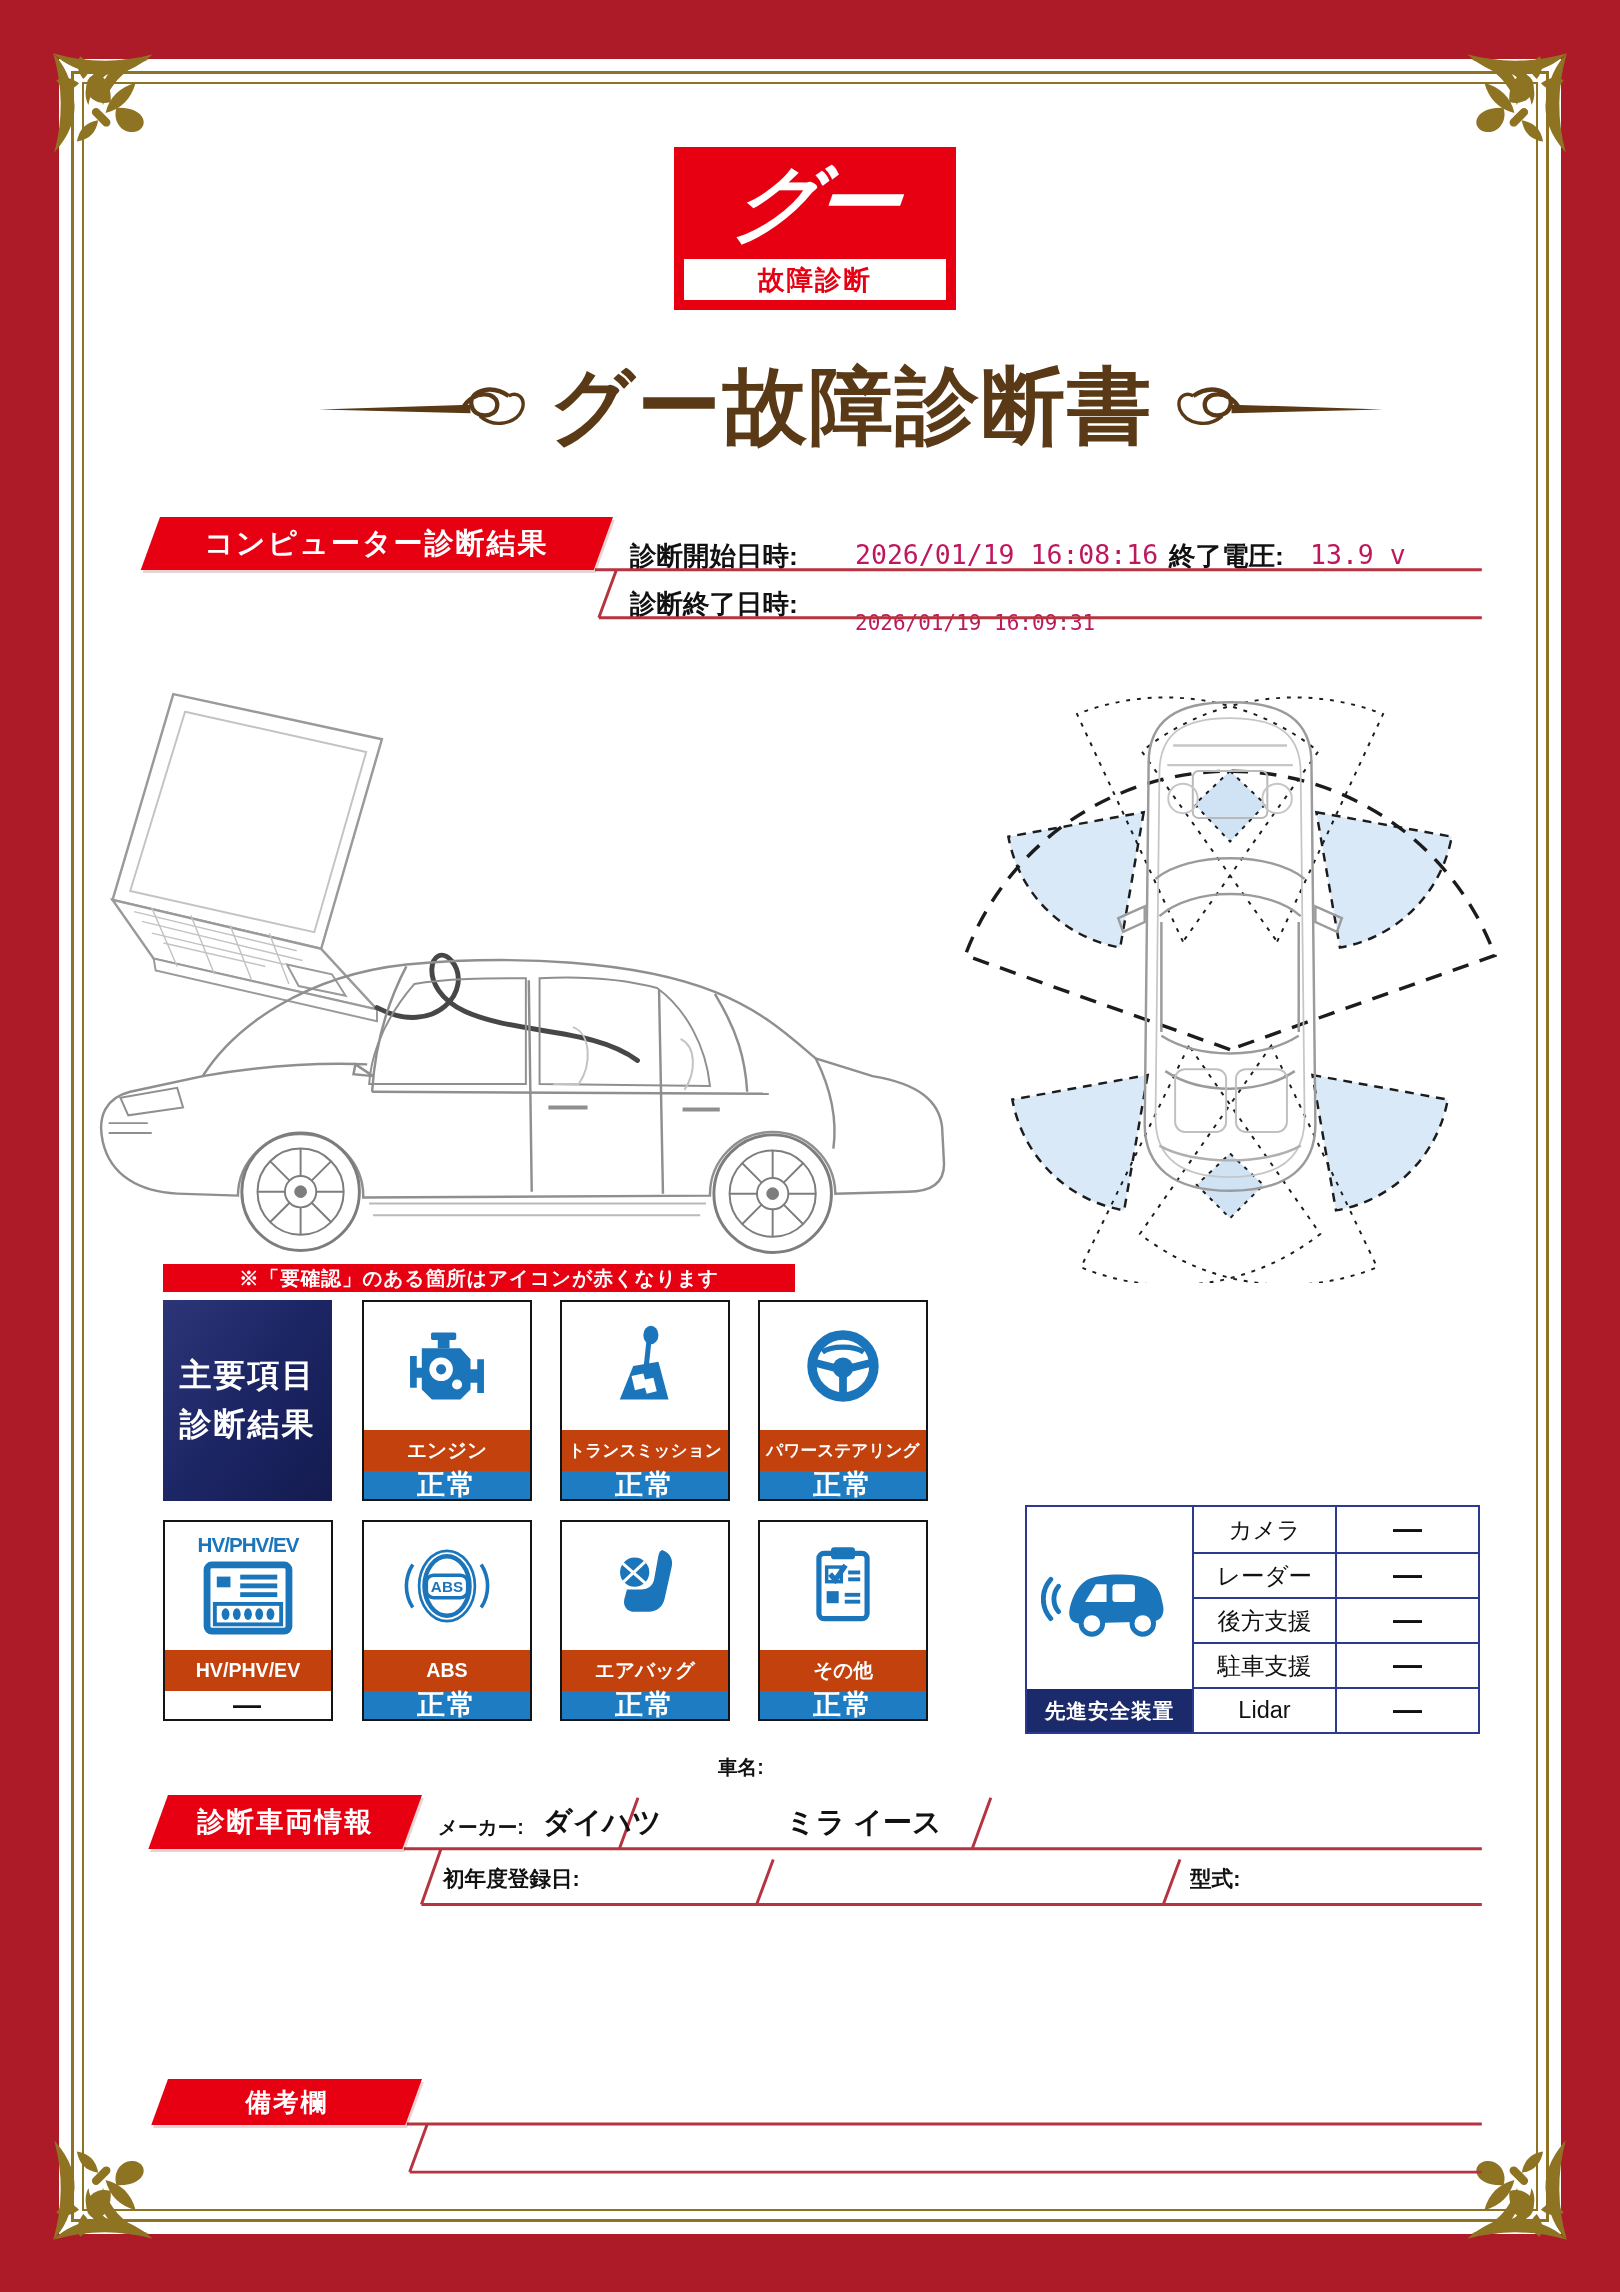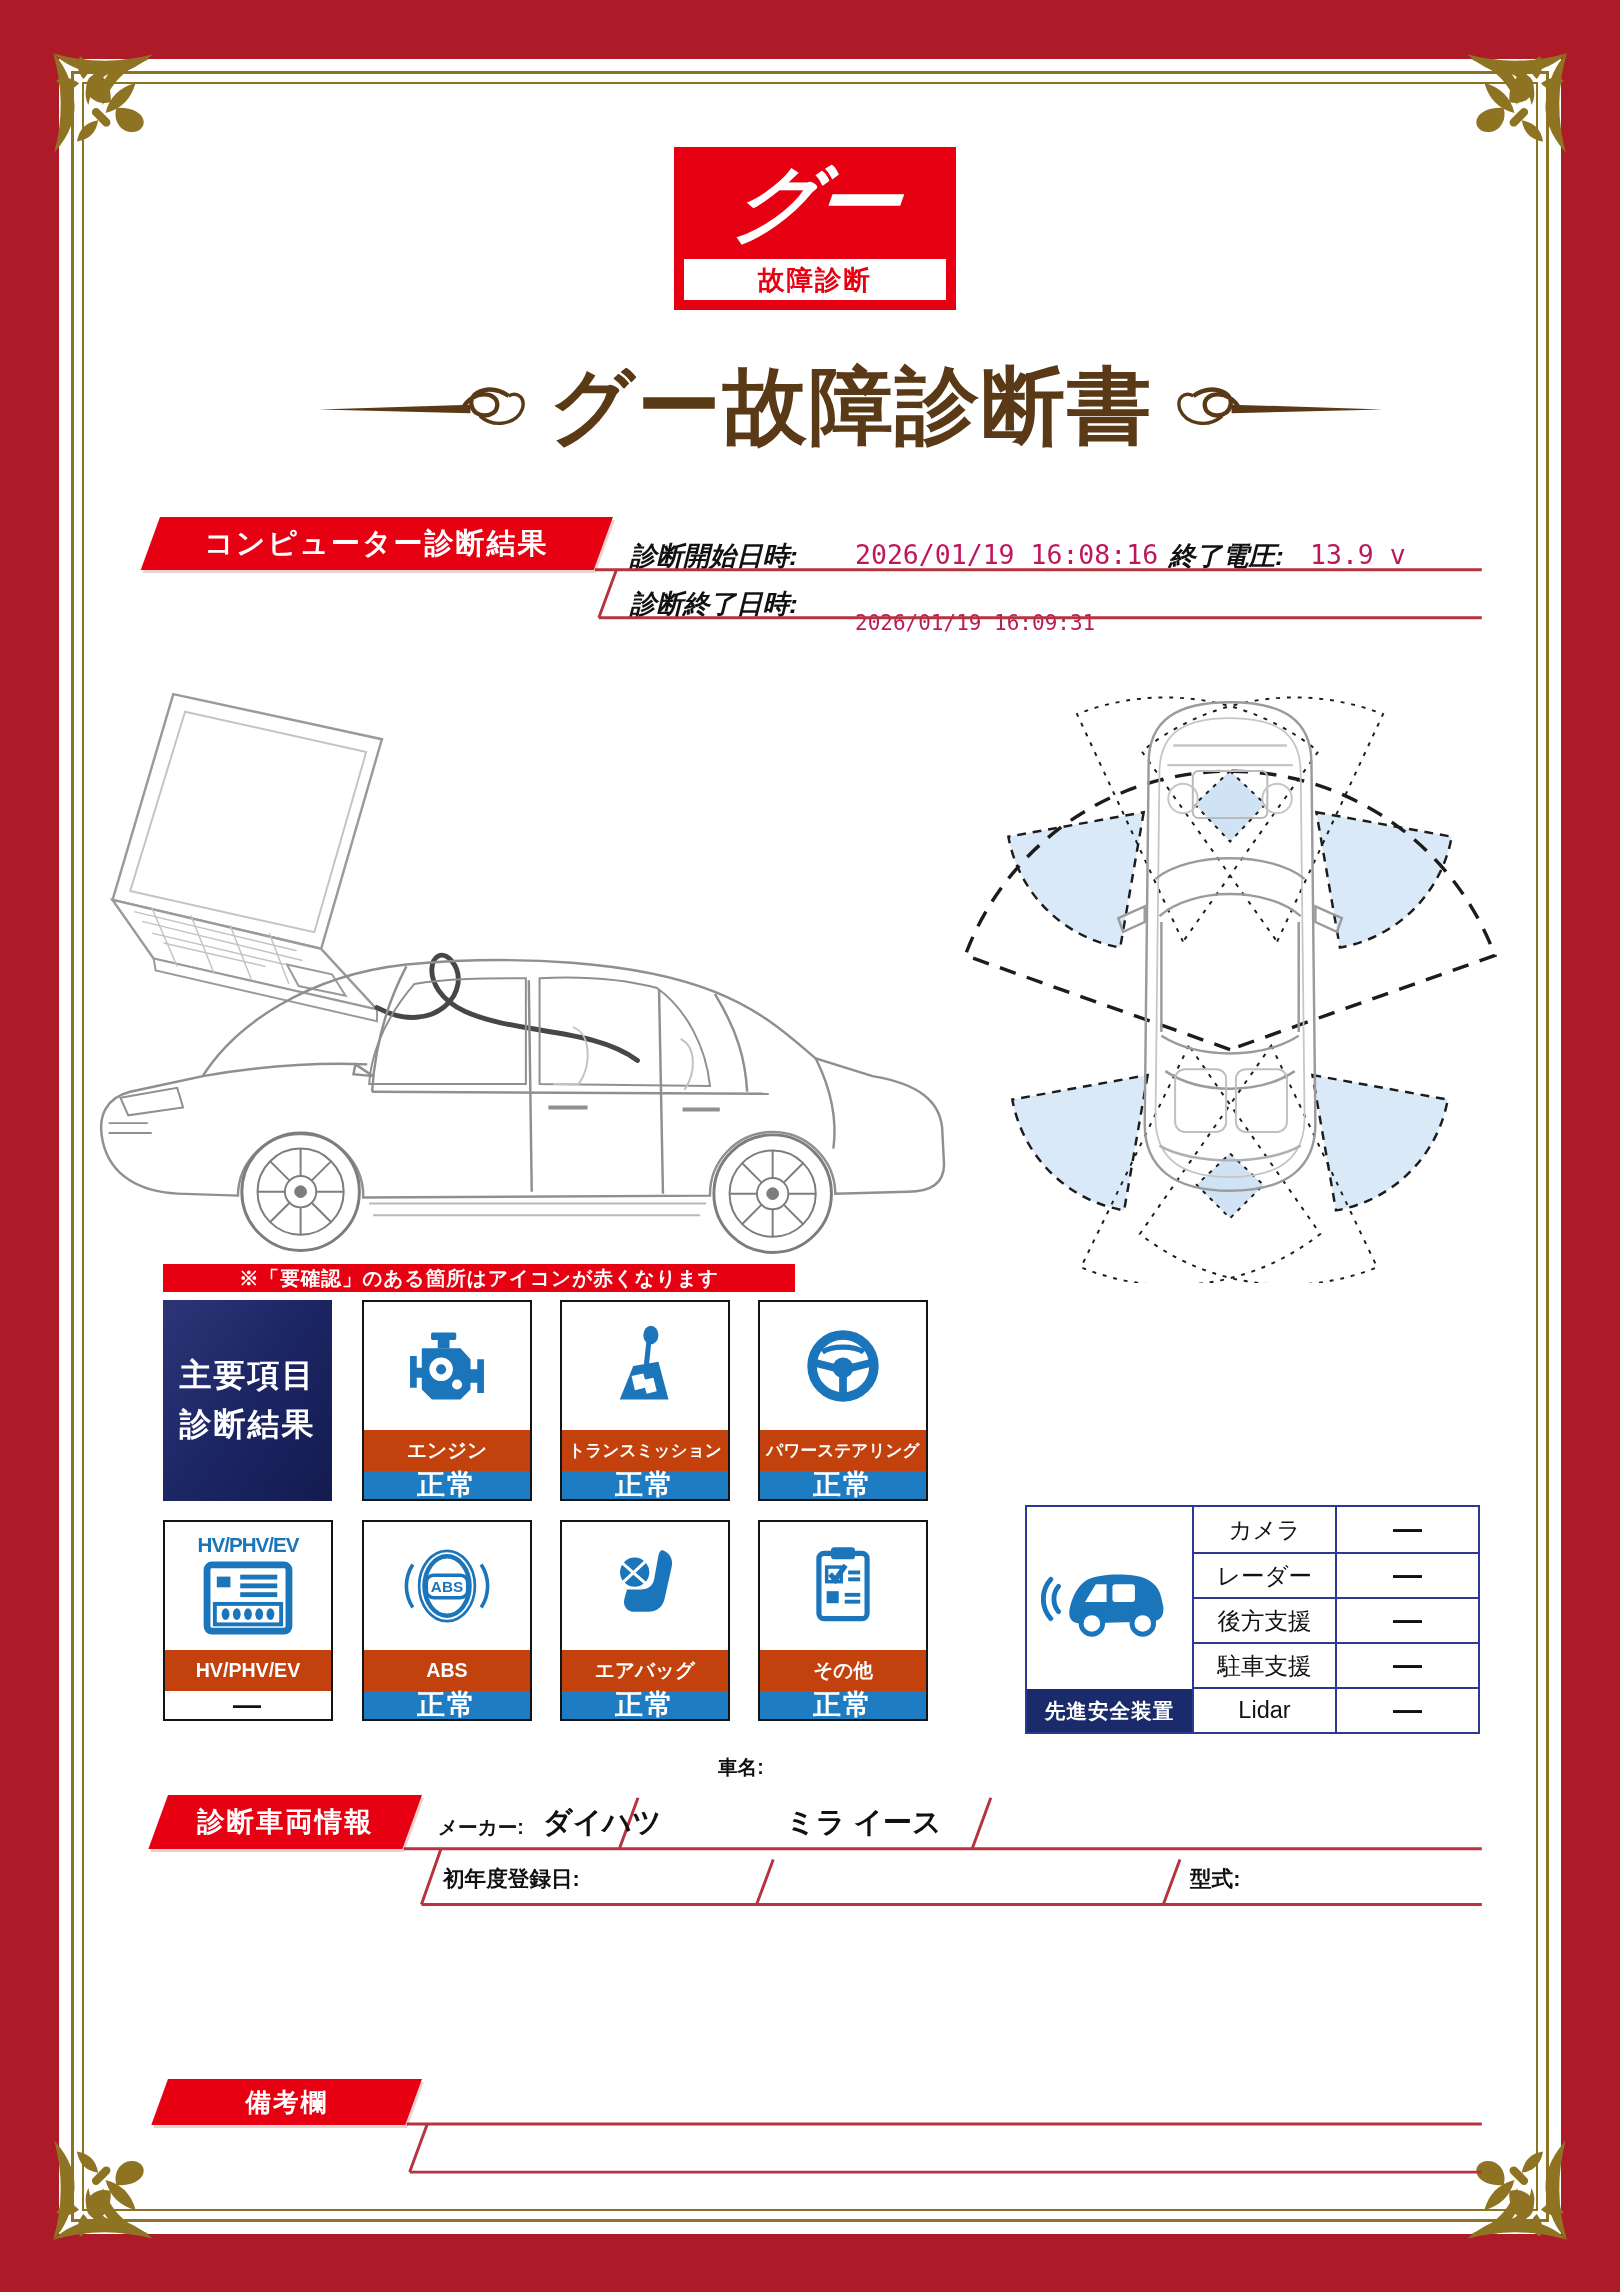--- a/index.html
+++ b/index.html
@@ -18,21 +18,21 @@
              color:#fff;font-weight:bold;font-size:84px;font-style:italic;letter-spacing:-3.9px;transform:skewX(-6deg);}
   .logo-band{position:absolute;left:7.8px;right:7.8px;bottom:7.8px;height:41px;background:#fff;border:2px solid #e60012;
              display:flex;align-items:center;justify-content:center;color:#e60012;font-weight:bold;font-size:26.5px;letter-spacing:2px;}
   
   .title-row{left:0;top:361px;width:100%;display:flex;align-items:center;justify-content:center;gap:0;padding-left:41px;}
   .doc-title{font-family:"Liberation Serif","DejaVu Serif",serif;font-weight:bold;font-size:84px;color:#5a3a16;letter-spacing:2px;line-height:1.1;}
   
   .ribbon{background:#e60012;color:#fff;font-weight:bold;display:flex;align-items:center;justify-content:center;
           transform:skewX(-20deg);transform-origin:50% 0;box-shadow:2.9px 2.9px 0 rgba(140,10,10,.18);}
   .ribbon > span{transform:skewX(20deg);letter-spacing:2px;}
-  .lbl{font-weight:bold;color:#111;font-style:italic;}
+  .lbl{font-weight:bold;color:#111;}
   .val{font-family:"DejaVu Sans Mono",monospace;color:#be185d;}
   
   .notice{left:163px;top:1264px;width:632px;height:28px;background:#e60012;color:#fff;font-weight:bold;font-size:19.6px;
           display:flex;align-items:center;justify-content:center;letter-spacing:1px;}
   
   .head-box{left:163px;top:1300px;width:169px;height:201px;
             background:linear-gradient(125deg,#2c3577 0%,#1d2665 48%,#131b4f 100%);
             color:#fff;font-weight:bold;font-size:32px;letter-spacing:2px;
             display:flex;flex-direction:column;align-items:center;justify-content:center;gap:5.9px;}
   .cell{width:170px;height:201px;border:2.9px solid #141414;background:#fff;box-sizing:border-box;display:flex;flex-direction:column;}

